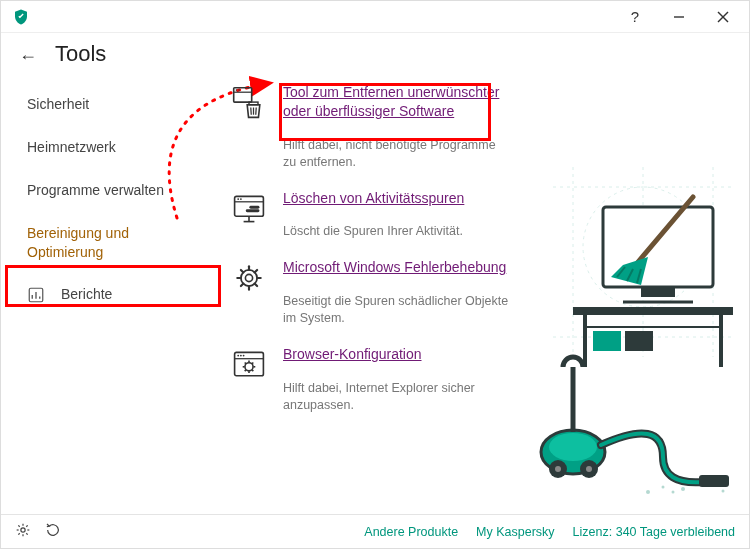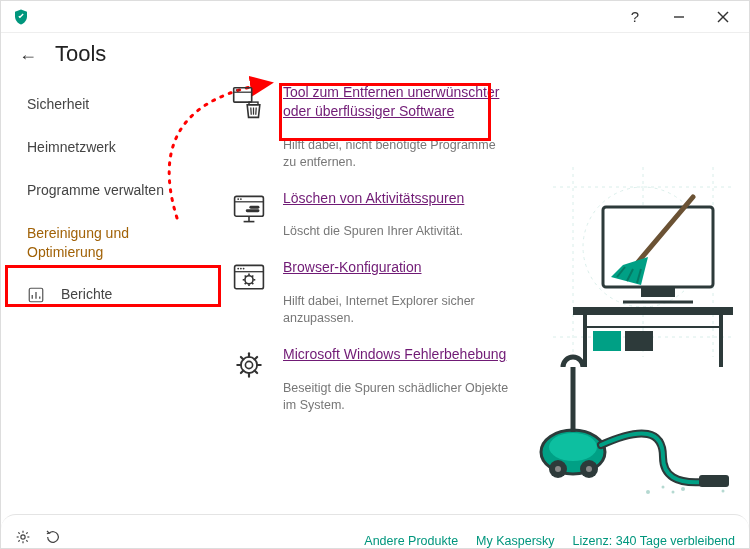--- a/index.html
+++ b/index.html
@@ -117,24 +117,23 @@
     position: absolute;
     right: 6px; top: 80px;
     width: 230px; height: 340px;
     pointer-events: none;
   }
   .footer {
     position: absolute;
     bottom: 0; left: 0; right: 0;
     height: 34px;
     border-top: 1px solid #e4e4e4;
-    display: flex; align-items: flex-end;
+    display: flex; align-items: center;
     padding: 0 14px;
     font-size: 12.5px;
-    border-radius: 15px;
   }
   .footer-left { display: flex; gap: 14px; align-items: center; }
   .footer-icon { color: #444; cursor: pointer; }
   .footer-spacer { flex: 1; }
   .footer-link {
     color: #00967d; margin-left: 18px; cursor: pointer;
   }
 </style>
 </head>
 <body>
@@ -234,20 +233,43 @@
             <circle cx="11" cy="9" r="1" fill="#333"></circle>
             <line x1="14" y1="34" x2="26" y2="34" stroke="#333" stroke-width="1.8"></line>
             <line x1="20" y1="28" x2="20" y2="34" stroke="#333" stroke-width="1.8"></line>
             <line x1="22" y1="18" x2="30" y2="18" stroke="#333" stroke-width="3.2" stroke-linecap="round"></line>
             <line x1="18" y1="22" x2="30" y2="22" stroke="#333" stroke-width="3.2" stroke-linecap="round"></line>
           </svg>
       </div>
       <div>
         <a class="tool-link">Löschen von Aktivitätsspuren</a>
         <div class="tool-desc">Löscht die Spuren Ihrer Aktivität.</div>
+      </div>
+    </div>
+
+    <div class="tool-item">
+      <div class="tool-icon">
+        <svg width="36" height="36" viewBox="0 0 40 40">
+            <circle cx="20" cy="20" r="9" fill="none" stroke="#333" stroke-width="2"></circle>
+            <circle cx="20" cy="20" r="4" fill="none" stroke="#333" stroke-width="1.8"></circle>
+            <g stroke="#333" stroke-width="2.4" stroke-linecap="round">
+              <line x1="20" y1="7" x2="20" y2="11"></line>
+              <line x1="20" y1="29" x2="20" y2="33"></line>
+              <line x1="7" y1="20" x2="11" y2="20"></line>
+              <line x1="29" y1="20" x2="33" y2="20"></line>
+              <line x1="11" y1="11" x2="13.8" y2="13.8"></line>
+              <line x1="26.2" y1="26.2" x2="29" y2="29"></line>
+              <line x1="29" y1="11" x2="26.2" y2="13.8"></line>
+              <line x1="13.8" y1="26.2" x2="11" y2="29"></line>
+            </g>
+          </svg>
+      </div>
+      <div>
+        <a class="tool-link">Microsoft Windows Fehlerbehebung</a>
+        <div class="tool-desc">Beseitigt die Spuren schädlicher Objekte im System.</div>
       </div>
     </div>
 
     <div class="tool-item">
       <div class="tool-icon">
         <svg width="36" height="36" viewBox="0 0 40 40">
             <rect x="4" y="6" width="32" height="26" rx="2" fill="none" stroke="#333" stroke-width="1.8"></rect>
             <line x1="4" y1="13" x2="36" y2="13" stroke="#333" stroke-width="1.4"></line>
             <circle cx="8" cy="9.5" r="1" fill="#333"></circle>
             <circle cx="11" cy="9.5" r="1" fill="#333"></circle>
@@ -261,43 +283,20 @@
               <line x1="15.2" y1="17.2" x2="16.6" y2="18.6"></line>
               <line x1="23.4" y1="25.4" x2="24.8" y2="26.8"></line>
               <line x1="24.8" y1="17.2" x2="23.4" y2="18.6"></line>
               <line x1="16.6" y1="25.4" x2="15.2" y2="26.8"></line>
             </g>
           </svg>
       </div>
       <div>
         <a class="tool-link">Browser-Konfiguration</a>
         <div class="tool-desc">Hilft dabei, Internet Explorer sicher anzupassen.</div>
-      </div>
-    </div>
-
-    <div class="tool-item">
-      <div class="tool-icon">
-        <svg width="36" height="36" viewBox="0 0 40 40">
-            <circle cx="20" cy="20" r="9" fill="none" stroke="#333" stroke-width="2"></circle>
-            <circle cx="20" cy="20" r="4" fill="none" stroke="#333" stroke-width="1.8"></circle>
-            <g stroke="#333" stroke-width="2.4" stroke-linecap="round">
-              <line x1="20" y1="7" x2="20" y2="11"></line>
-              <line x1="20" y1="29" x2="20" y2="33"></line>
-              <line x1="7" y1="20" x2="11" y2="20"></line>
-              <line x1="29" y1="20" x2="33" y2="20"></line>
-              <line x1="11" y1="11" x2="13.8" y2="13.8"></line>
-              <line x1="26.2" y1="26.2" x2="29" y2="29"></line>
-              <line x1="29" y1="11" x2="26.2" y2="13.8"></line>
-              <line x1="13.8" y1="26.2" x2="11" y2="29"></line>
-            </g>
-          </svg>
-      </div>
-      <div>
-        <a class="tool-link">Microsoft Windows Fehlerbehebung</a>
-        <div class="tool-desc">Beseitigt die Spuren schädlicher Objekte im System.</div>
       </div>
     </div>
 
     <div class="highlight-content"></div>
 
     <svg class="illustration" viewBox="0 0 230 340">
 
       <g stroke="#c9e6e0" stroke-width="1" stroke-dasharray="3 4" opacity="0.7">
         <circle cx="130" cy="90" r="60" fill="none"></circle>
         <circle cx="130" cy="90" r="40" fill="none"></circle>

